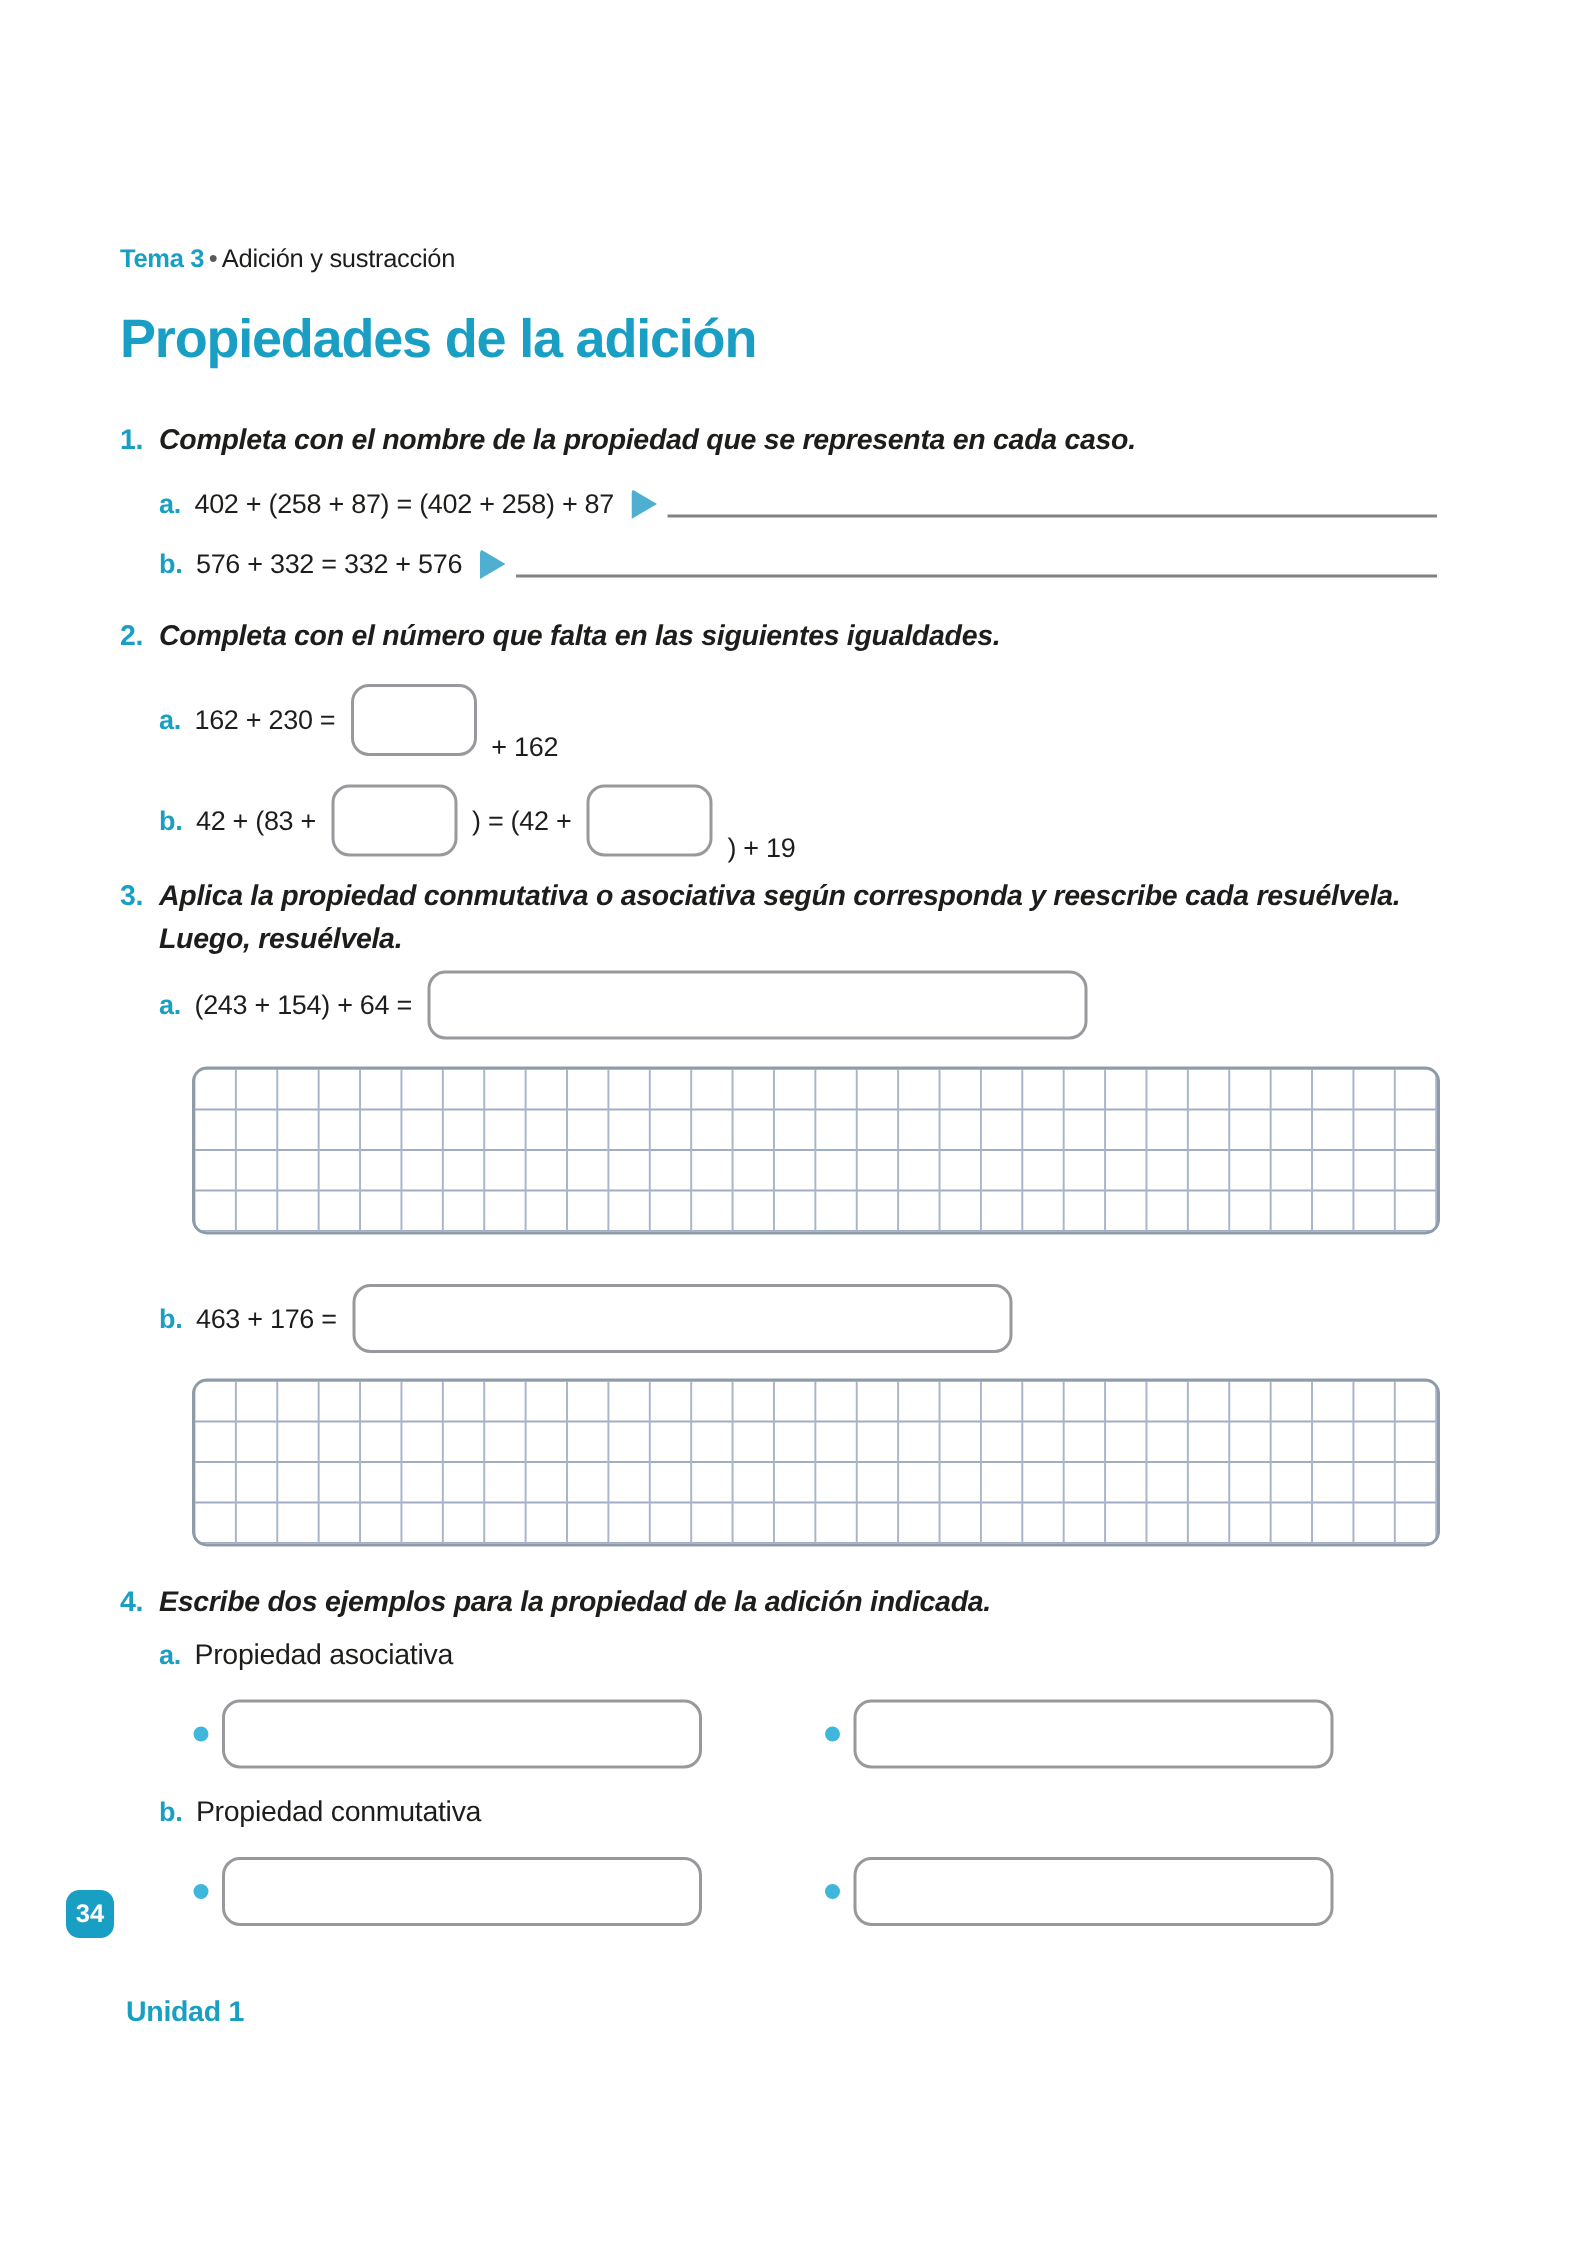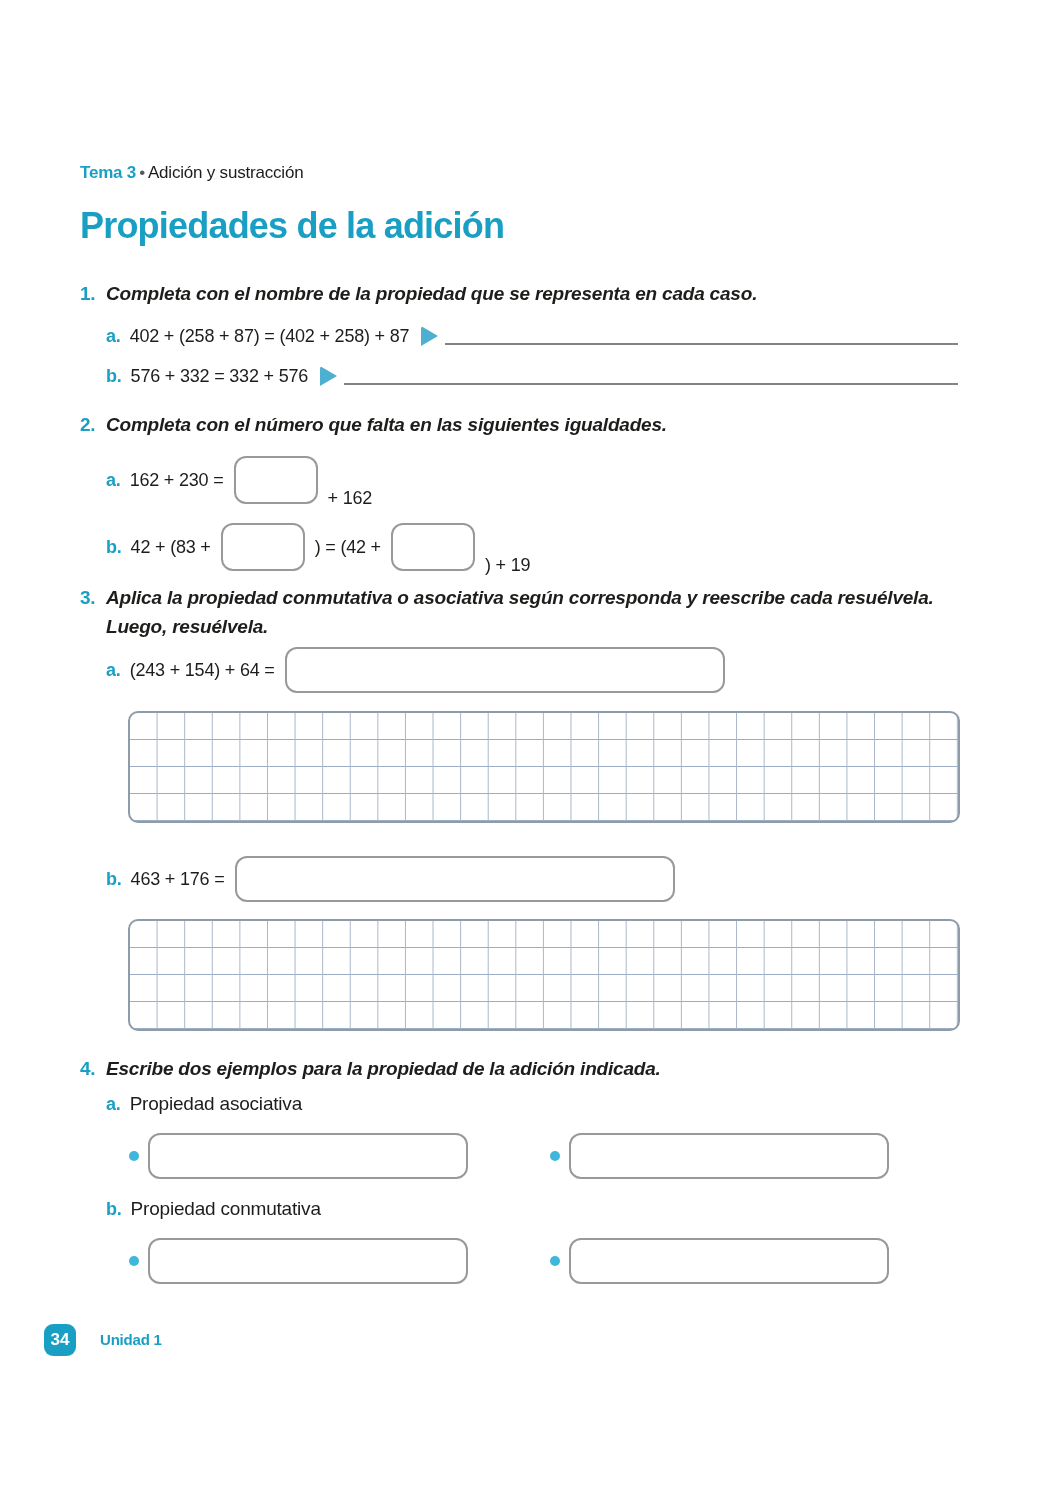--- a/index.html
+++ b/index.html
@@ -79,29 +79,29 @@
   .sub-label-row .item-label { font-size:18px; }
   .bullet-row { display:flex; align-items:center; }
   .dot {
     width:10px; height:10px; border-radius:50%;
     background:#3fb6db; flex:0 0 10px; margin-right:9px;
   }
   .gap { flex:0 0 82px; }
 
   
   .page-num-badge {
-    left:44px; top:1324px; width:32px; height:32px;
+    left:44px; top:1260px; width:32px; height:32px;
     background:#1a9fc4; color:#ffffff;
     border-radius:9px;
     display:flex; align-items:center; justify-content:center;
     font-size:17px; font-weight:700;
   }
   .unit-label {
-    left:100px; top:1331px;
-    color:#1a9fc4; font-size:15px; font-weight:700; letter-spacing:-0.2px;
+    left:84px; top:1331px;
+    color:#1a9fc4; font-size:19px; font-weight:700; letter-spacing:-0.2px;
   }
 </style>
 </head>
 <body>
 
 <div class="page">
 
   <div class="abs header">
     <span class="tema">Tema 3</span><span class="sep">•</span><span class="sub">Adición y sustracción</span>
   </div>

